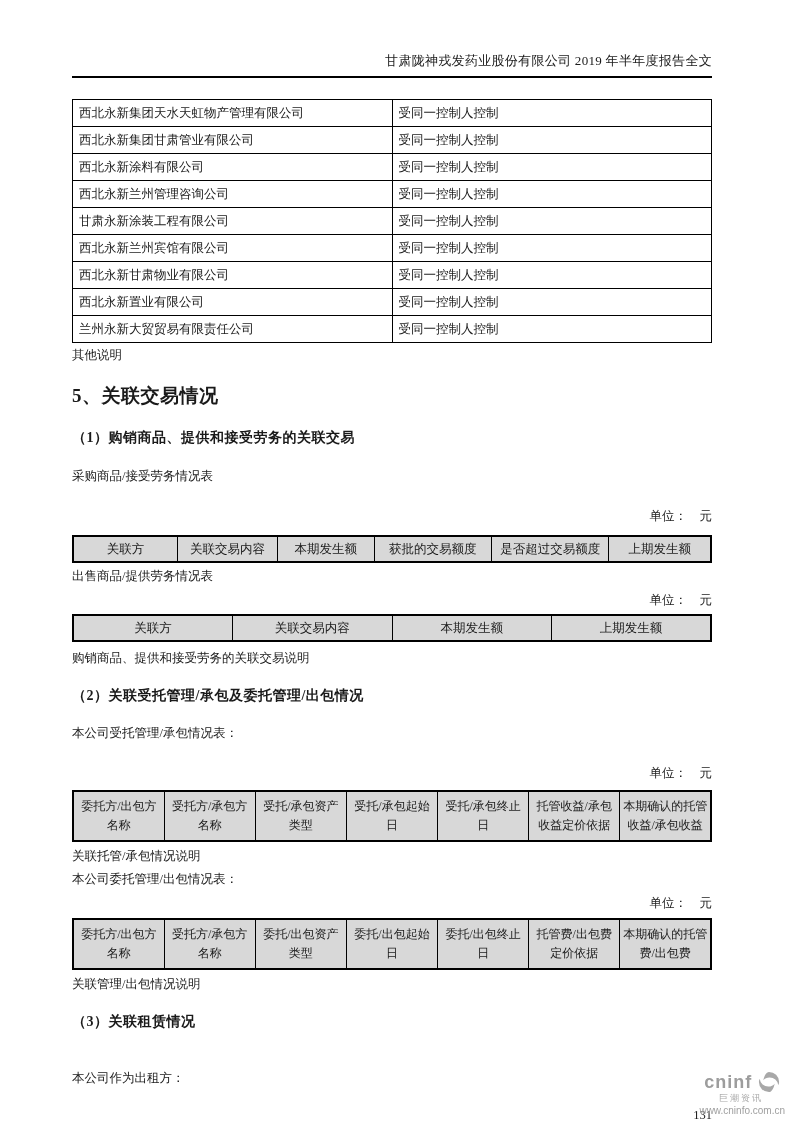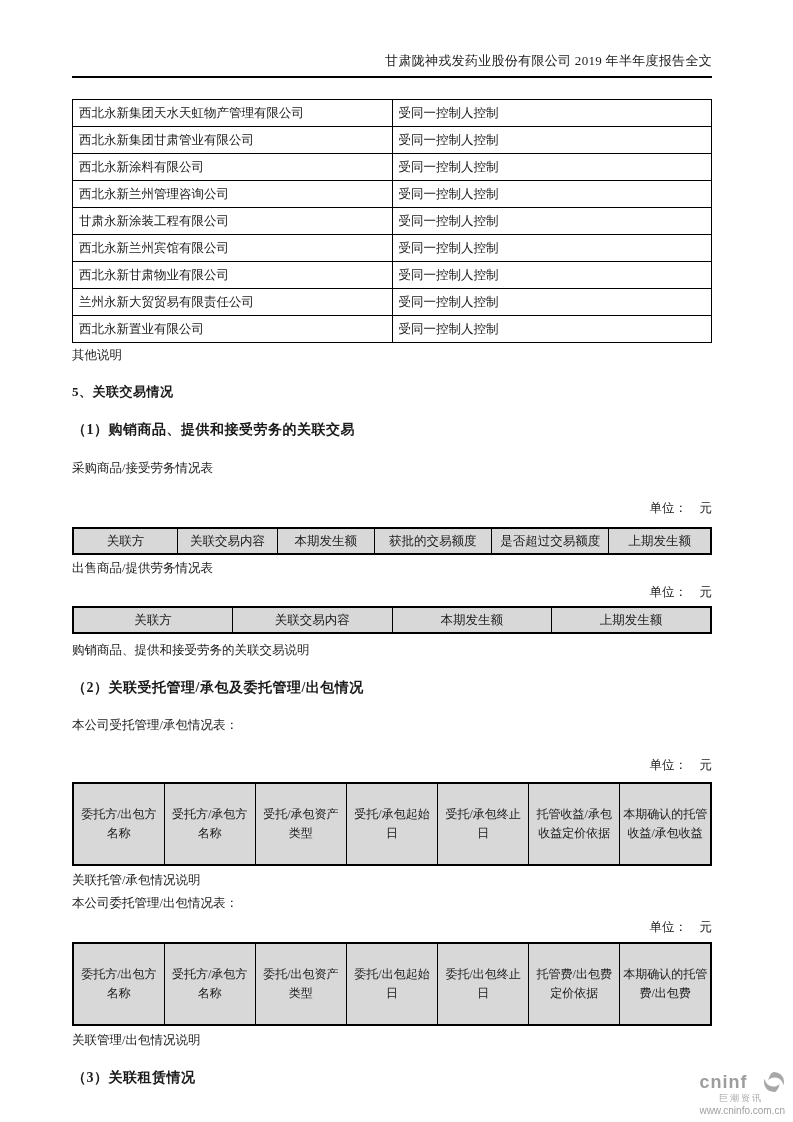--- a/index.html
+++ b/index.html
@@ -10,44 +10,44 @@
   }
   .page-header{
     padding-top:52px;text-align:right;font-size:13px;letter-spacing:.3px;
     border-bottom:2px solid #000;padding-bottom:6px;
   }
   table{border-collapse:collapse;width:100%;table-layout:fixed;}
   td{border:1px solid #000;overflow:hidden;}
   .tbl-a{margin-top:21px;}
   .tbl-a td{height:26px;padding:0 6px;font-size:12.5px;background:#fff;}
   .note{font-size:12.5px;margin:4px 0 0;}
-  h2.s5{font-size:13px;margin:19px 0 0;font-weight:bold;letter-spacing:.5px;}
+  h2.s5{font-size:19px;margin:19px 0 0;font-weight:bold;letter-spacing:.5px;}
   h3.sub{font-size:14px;margin:20px 0 0;font-weight:bold;letter-spacing:.5px;}
   .lbl{font-size:12.5px;margin:21px 0 0;}
   .unit{font-size:12.5px;margin:23px 0 0;text-align:right;}
   .tbl-hdr{border:2px solid #000;}
   .tbl-hdr td{background:#d8d8d8;text-align:center;vertical-align:middle;}
   .tbl-b{margin-top:10px;}
   .tbl-b td,.tbl-c td{height:24px;font-size:12.5px;padding:0 3px;}
   .tbl-c{margin-top:5px;}
   .tbl-de td{
-    height:48px;font-size:12px;line-height:19px;padding:16px 2px;
+    height:48px;font-size:12px;line-height:19px;padding:0 2px;
     word-break:break-all;
     margin-top:29px;
   }
   .mt5{margin-top:5px}.mt6{margin-top:6px}.mt7{margin-top:7px}
   .mt8{margin-top:8px}.mt13{margin-top:13px}.mt17{margin-top:17px}
   .mt20{margin-top:20px}.mt25{margin-top:39px}
   .pagenum{margin-top:21px;text-align:right;font-size:12.5px;}
   .footer-logo{
     position:absolute;right:4px;bottom:6px;text-align:right;
     color:#a0a0a0;font-family:"Liberation Sans","DejaVu Sans",sans-serif;
     line-height:1.05;padding-right:4px;
   }
-  .logo-row{display:flex;align-items:center;justify-content:space-between;gap:6px;}
+  .logo-row{display:flex;align-items:center;justify-content:center;gap:6px;}
   .logo-brand{font-size:18px;font-weight:bold;letter-spacing:1px;color:#9d9d9d;}
   .logo-cn{font-size:9px;letter-spacing:2px;color:#a8a8a8;margin-top:1px;padding-right:22px;}
   .logo-url{font-size:10px;color:#a0a0a0;margin-top:2px;}
 </style>
 </head>
 <body>
 
 <div class="page">
 
   <div class="page-header">
@@ -82,25 +82,25 @@
       </tr>
       <tr>
         <td>西北永新兰州宾馆有限公司</td>
         <td>受同一控制人控制</td>
       </tr>
       <tr>
         <td>西北永新甘肃物业有限公司</td>
         <td>受同一控制人控制</td>
       </tr>
       <tr>
+        <td>西北永新置业有限公司</td>
+        <td>受同一控制人控制</td>
+      </tr>
+      <tr>
         <td>兰州永新大贸贸易有限责任公司</td>
-        <td>受同一控制人控制</td>
-      </tr>
-      <tr>
-        <td>西北永新置业有限公司</td>
         <td>受同一控制人控制</td>
       </tr>
     </tbody>
   </table>
 
   <p class="note">其他说明</p>
 
   <h2 class="s5">5、关联交易情况</h2>
 
   <h3 class="sub">（1）购销商品、提供和接受劳务的关联交易</h3>

